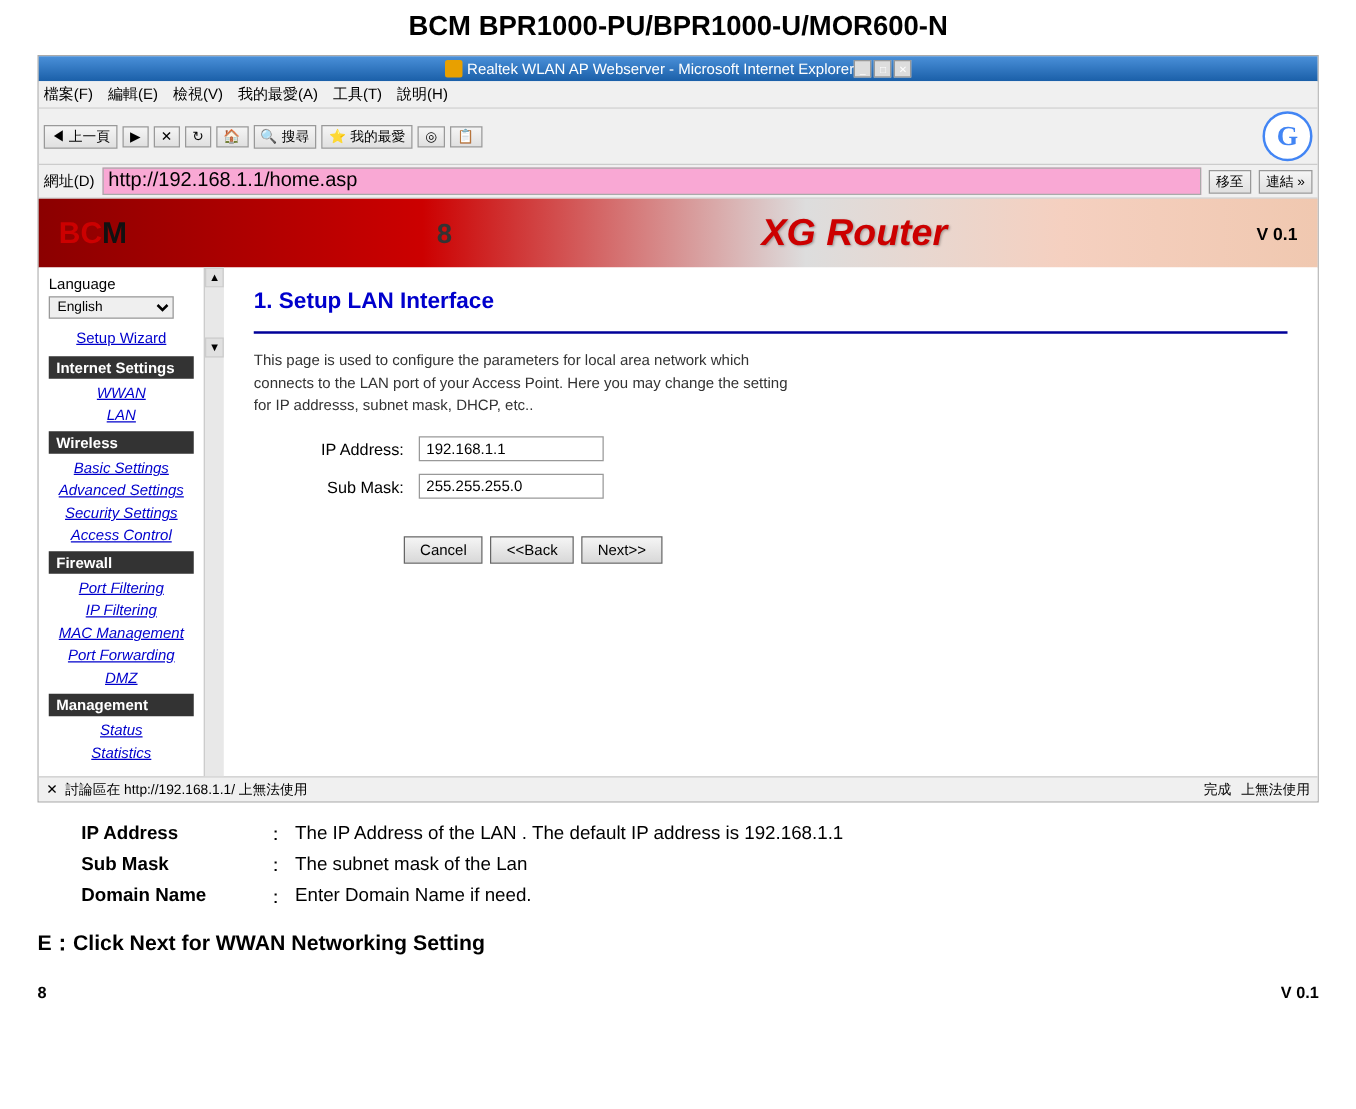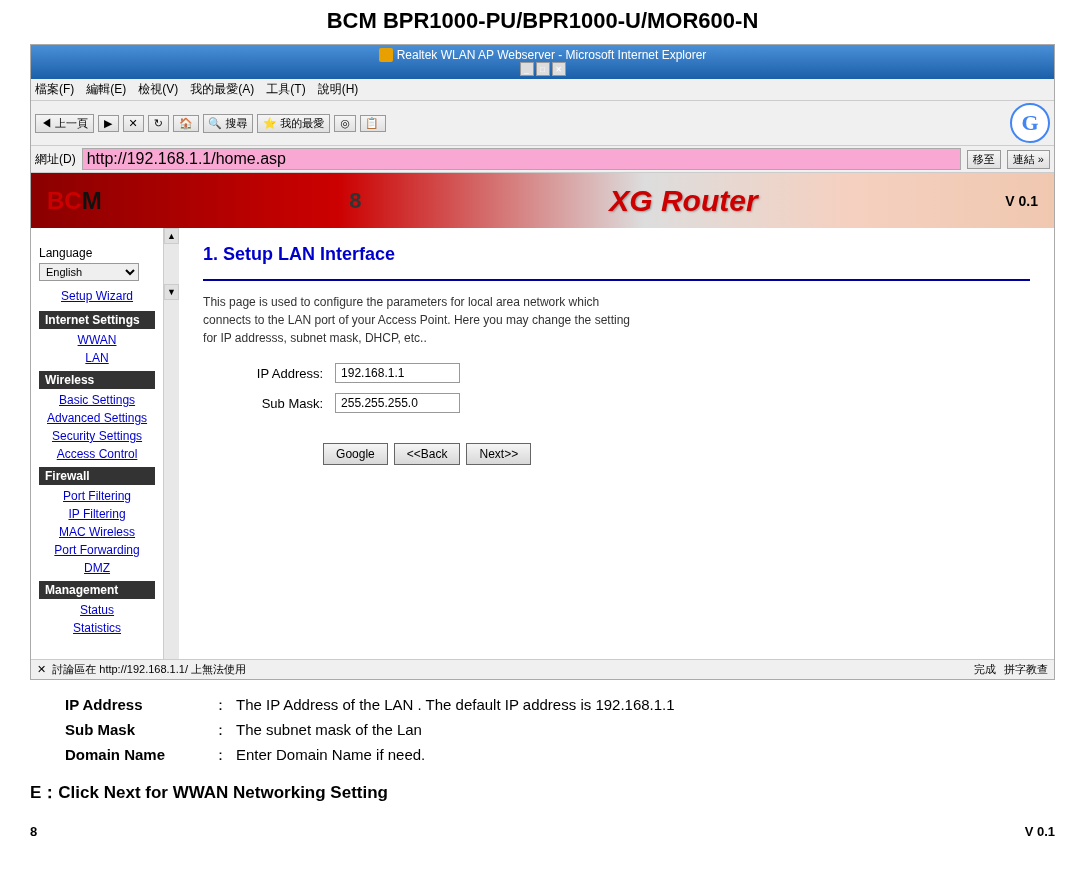--- a/index.html
+++ b/index.html
@@ -24,21 +24,20 @@
     }
 
     .browser-titlebar {
       background: linear-gradient(to bottom, #4a90d9, #1a5fa8);
       color: white;
       padding: 3px 6px;
       font-size: 12px;
       display: flex;
       align-items: center;
       justify-content: center;
-      flex-direction: column;
     }
 
     .browser-titlebar-left {
       display: flex;
       align-items: center;
       gap: 4px;
     }
 
     .browser-titlebar-icon {
       width: 14px;
@@ -170,21 +169,21 @@
     }
 
     .sidebar-scroll-track {
       width: 16px;
       background: #e8e8e8;
       border-left: 1px solid #ccc;
     }
 
     .sidebar-inner {
       flex: 1;
-      padding: 18px 8px;
+      padding: 6px 8px;
     }
 
     .lang-section {
       margin-bottom: 8px;
     }
 
     .lang-label {
       font-size: 12px;
       margin-bottom: 3px;
     }
@@ -221,20 +220,21 @@
     }
 
     .nav-link {
       color: #0000cc;
       text-decoration: underline;
       display: block;
       padding: 2px 8px;
       font-size: 12px;
       text-align: center;
       cursor: pointer;
+      font-style: italic;
     }
 
     .nav-section {
       margin-bottom: 4px;
     }
 
     .content-area {
       flex: 1;
       padding: 16px 24px;
     }
@@ -275,21 +275,21 @@
       width: 120px;
       font-size: 13px;
       font-weight: normal;
       text-align: right;
     }
 
     .form-input {
       border: 1px solid #999;
       padding: 2px 5px;
       font-size: 12px;
-      width: 125px;
+      width: 148px;
       background: white;
     }
 
     .button-row {
       display: flex;
       gap: 6px;
       margin-top: 30px;
       margin-left: 120px;
     }
 
@@ -469,21 +469,21 @@
           <a class="nav-link">Basic Settings</a>
           <a class="nav-link">Advanced Settings</a>
           <a class="nav-link">Security Settings</a>
           <a class="nav-link">Access Control</a>
         </div>
 
         <div class="nav-section">
           <div class="nav-section-header">Firewall</div>
           <a class="nav-link">Port Filtering</a>
           <a class="nav-link">IP Filtering</a>
-          <a class="nav-link">MAC Wireless</a>
+          <a class="nav-link">MAC Management</a>
           <a class="nav-link">Port Forwarding</a>
           <a class="nav-link">DMZ</a>
         </div>
 
         <div class="nav-section">
           <div class="nav-section-header">Management</div>
           <a class="nav-link">Status</a>
           <a class="nav-link">Statistics</a>
         </div>
 
@@ -508,36 +508,36 @@
           <input class="form-input" type="text" value="192.168.1.1" style="">
         </div>
 
         <div class="form-row">
           <div class="form-label">Sub Mask:</div>
           <input class="form-input" type="text" value="255.255.255.0" style="">
         </div>
       </div>
 
       <div class="button-row">
-        <button class="action-btn">Google</button>
+        <button class="action-btn">Cancel</button>
         <button class="action-btn">&lt;&lt;Back</button>
         <button class="action-btn">Next&gt;&gt;</button>
       </div>
     </div>
 
   </div>
 
   <div class="status-bar">
     <div class="status-bar-left">
       <span>✕</span>
       <span>討論區在 http://192.168.1.1/ 上無法使用</span>
     </div>
     <div class="status-bar-right">
       <span>完成</span>
-      <span>拼字教查</span>
+      <span>上無法使用</span>
     </div>
   </div>
 
 </div>
 
 <div class="below-content">
 
   <div class="field-desc">
     <span class="field-name">IP Address</span>
     <span class="field-colon">：</span>

